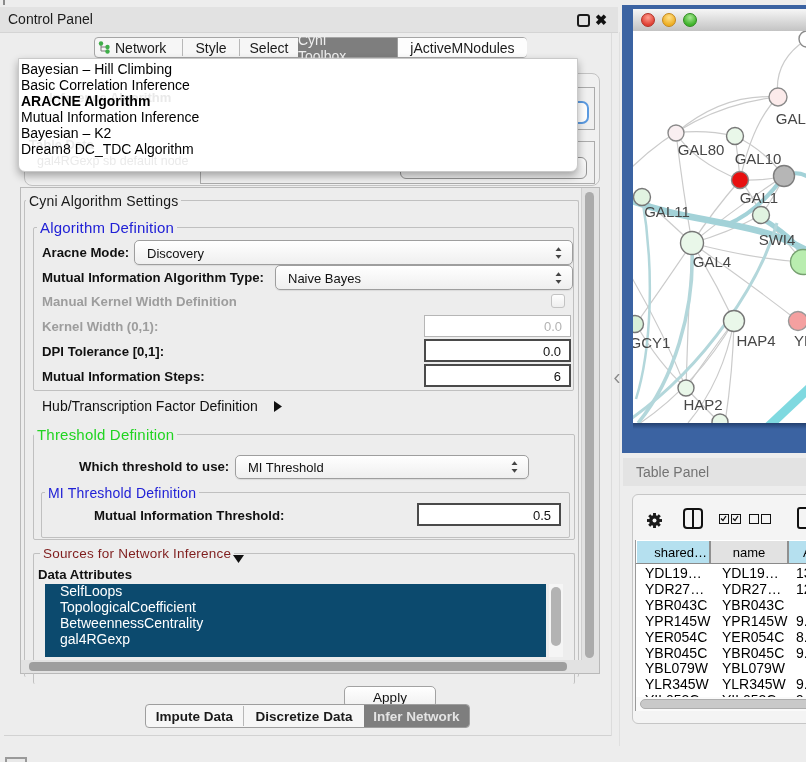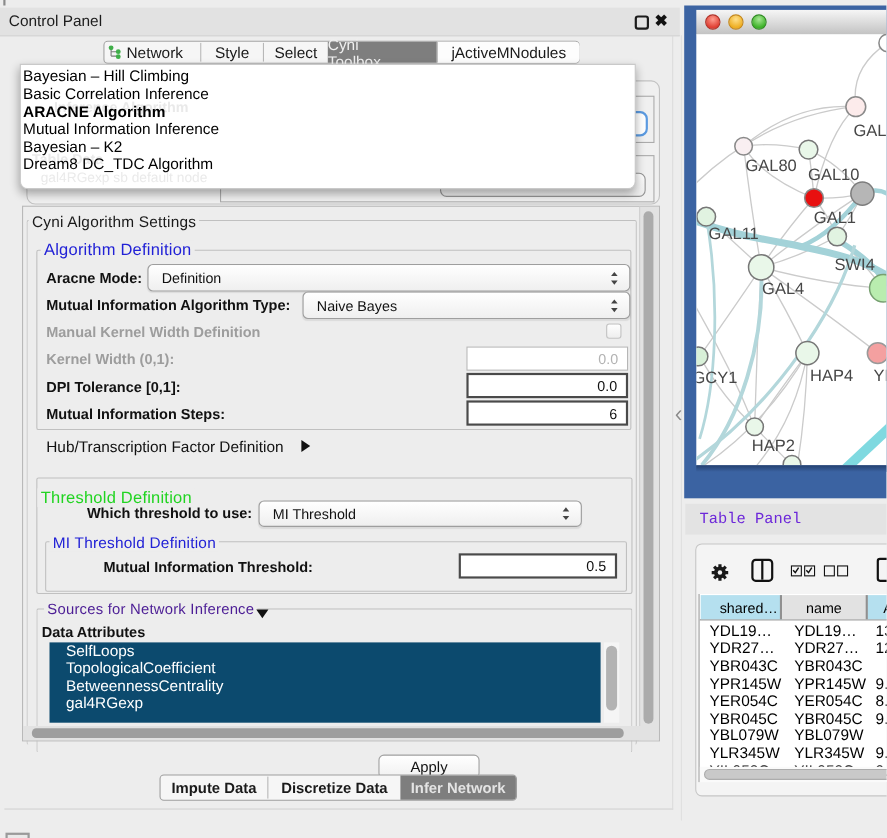--- a/index.html
+++ b/index.html
@@ -59,21 +59,21 @@
 <div class="abs" style="left:20px;top:187px;width:580px;height:487px;border:1px solid #b9b9b9;background:#ededed;box-sizing:border-box;"></div>
 
 <div class="group" style="left:24px;top:200px;width:553px;height:476px;border-bottom:none;"></div>
 <div class="gtitle" style="left:26px;top:193px;color:#1a1a1a;font-size:14px;">Cyni Algorithm Settings</div>
 
 <div class="group" style="left:33px;top:227px;width:539px;height:162px;"></div>
 <div class="gtitle" style="left:37px;top:219px;color:#2121d6;">Algorithm Definition</div>
 
 <div class="lbl b abs" style="left:42px;top:245px;">Aracne Mode:</div>
 <div class="combo" style="left:134px;top:240px;width:437px;height:23px;">
-    <span class="ct">Definition</span>
+    <span class="ct">Discovery</span>
     <span class="carr">
       <svg width="9" height="14" viewBox="0 0 9 14">
         <path d="M1.5 5 L4.5 1.2 L7.5 5 Z" fill="#444"></path>
         <path d="M1.5 9 L4.5 12.8 L7.5 9 Z" fill="#444"></path>
       </svg>
     </span>
   </div>
 
 <div class="lbl b abs" style="left:42px;top:270px;">Mutual Information Algorithm Type:</div>
 <div class="combo" style="left:275px;top:265px;width:296px;height:23px;">
@@ -103,42 +103,42 @@
 <div class="tf tfen" style="left:424px;top:364px;width:147px;height:23px;box-sizing:border-box;">
     <span>6</span>
   </div>
 
 <div class="lbl abs" style="left:42px;top:398px;font-size:14px;">Hub/Transcription Factor Definition</div>
 <div class="abs" style="left:273px;top:399px;"><svg width="10" height="13" viewBox="0 0 10 13">
       <path d="M1 1 L9 6.5 L1 12 Z" fill="#111"></path>
     </svg></div>
 
 <div class="group" style="left:33px;top:434px;width:540px;height:104px;"></div>
-<div class="gtitle" style="left:34px;top:444px;color:#21d421;">Threshold Definition</div>
+<div class="gtitle" style="left:34px;top:426px;color:#21d421;">Threshold Definition</div>
 
 <div class="lbl b abs" style="left:79px;top:459px;">Which threshold to use:</div>
 <div class="combo" style="left:235px;top:455px;width:292px;height:22px;">
     <span class="ct">MI Threshold</span>
     <span class="carr">
       <svg width="9" height="14" viewBox="0 0 9 14">
         <path d="M1.5 5 L4.5 1.2 L7.5 5 Z" fill="#444"></path>
         <path d="M1.5 9 L4.5 12.8 L7.5 9 Z" fill="#444"></path>
       </svg>
     </span>
   </div>
 
 <div class="group" style="left:41px;top:492px;width:527px;height:44px;"></div>
 <div class="gtitle" style="left:45px;top:485px;color:#2121d6;font-size:14px;">MI Threshold Definition</div>
 <div class="lbl b abs" style="left:50px;top:508px;padding-left:44px;">Mutual Information Threshold:</div>
 <div class="tf tfen" style="left:417px;top:503px;width:144px;height:23px;box-sizing:border-box;">
     <span>0.5</span>
   </div>
 
 <div class="group" style="left:33px;top:553px;width:540px;height:130px;border-bottom:none;"></div>
-<div class="gtitle" style="left:40px;top:546px;color:#4c1d95;font-size:13.5px;">Sources for Network Inference</div>
+<div class="gtitle" style="left:40px;top:546px;color:#7f1d1d;font-size:13.5px;">Sources for Network Inference</div>
 <div class="abs" style="left:232px;top:550px;"><svg width="13" height="10" viewBox="0 0 13 10">
       <path d="M1 1 L12 1 L6.5 9 Z" fill="#111"></path>
     </svg></div>
 
 <div class="lbl b abs" style="left:38px;top:567px;">Data Attributes</div>
 <div class="abs" style="left:45px;top:584px;width:501px;height:73px;background:#0c4a6e;overflow:hidden;">
   <div style="color:#fff;font-size:14px;line-height:15.9px;padding:0 0 0 15px;">SelfLoops<br>TopologicalCoefficient<br>BetweennessCentrality<br>gal4RGexp</div>
 </div>
 <div class="abs" style="left:549px;top:584px;width:14px;height:73px;background:#f5f5f5;"></div>
 <div class="abs" style="left:551px;top:587px;width:10px;height:59px;background:#b3b3b3;border-radius:5px;"></div>
@@ -252,21 +252,21 @@
         <text x="171" y="315">YB</text>
         <text x="17" y="317">GCY1</text>
         <text x="70" y="379">HAP2</text>
       </g>
     </svg>
   </div>
   <div class="abs" style="left:11px;top:418px;right:0;height:6px;background:linear-gradient(#24406f,#3b63a2);"></div>
 </div>
 
 <div class="abs" style="left:623px;top:458px;width:183px;height:28px;background:#e3e3e3;">
-  <div class="abs" style="left:13px;top:6px;font-size:14px;color:#6d28d9;font-family:Liberation Mono, monospace;">Table Panel</div>
+  <div class="abs" style="left:13px;top:6px;font-size:14px;color:#737373;">Table Panel</div>
 </div>
 
 <div class="abs" style="left:632px;top:494px;width:190px;height:230px;border:1px solid #c6c6c6;border-radius:6px;background:#f4f4f4;box-sizing:border-box;">
 
   <div class="abs" style="left:13px;top:17px;"><svg width="17" height="17" viewBox="0 0 17 17">
         <circle cx="8.5" cy="8.5" r="5.4" fill="#1a1a1a"></circle>
         <g stroke="#1a1a1a" stroke-width="2.9">
           <line x1="8.5" y1="1" x2="8.5" y2="16"></line>
           <line x1="1" y1="8.5" x2="16" y2="8.5"></line>
           <line x1="3.2" y1="3.2" x2="13.8" y2="13.8"></line>

